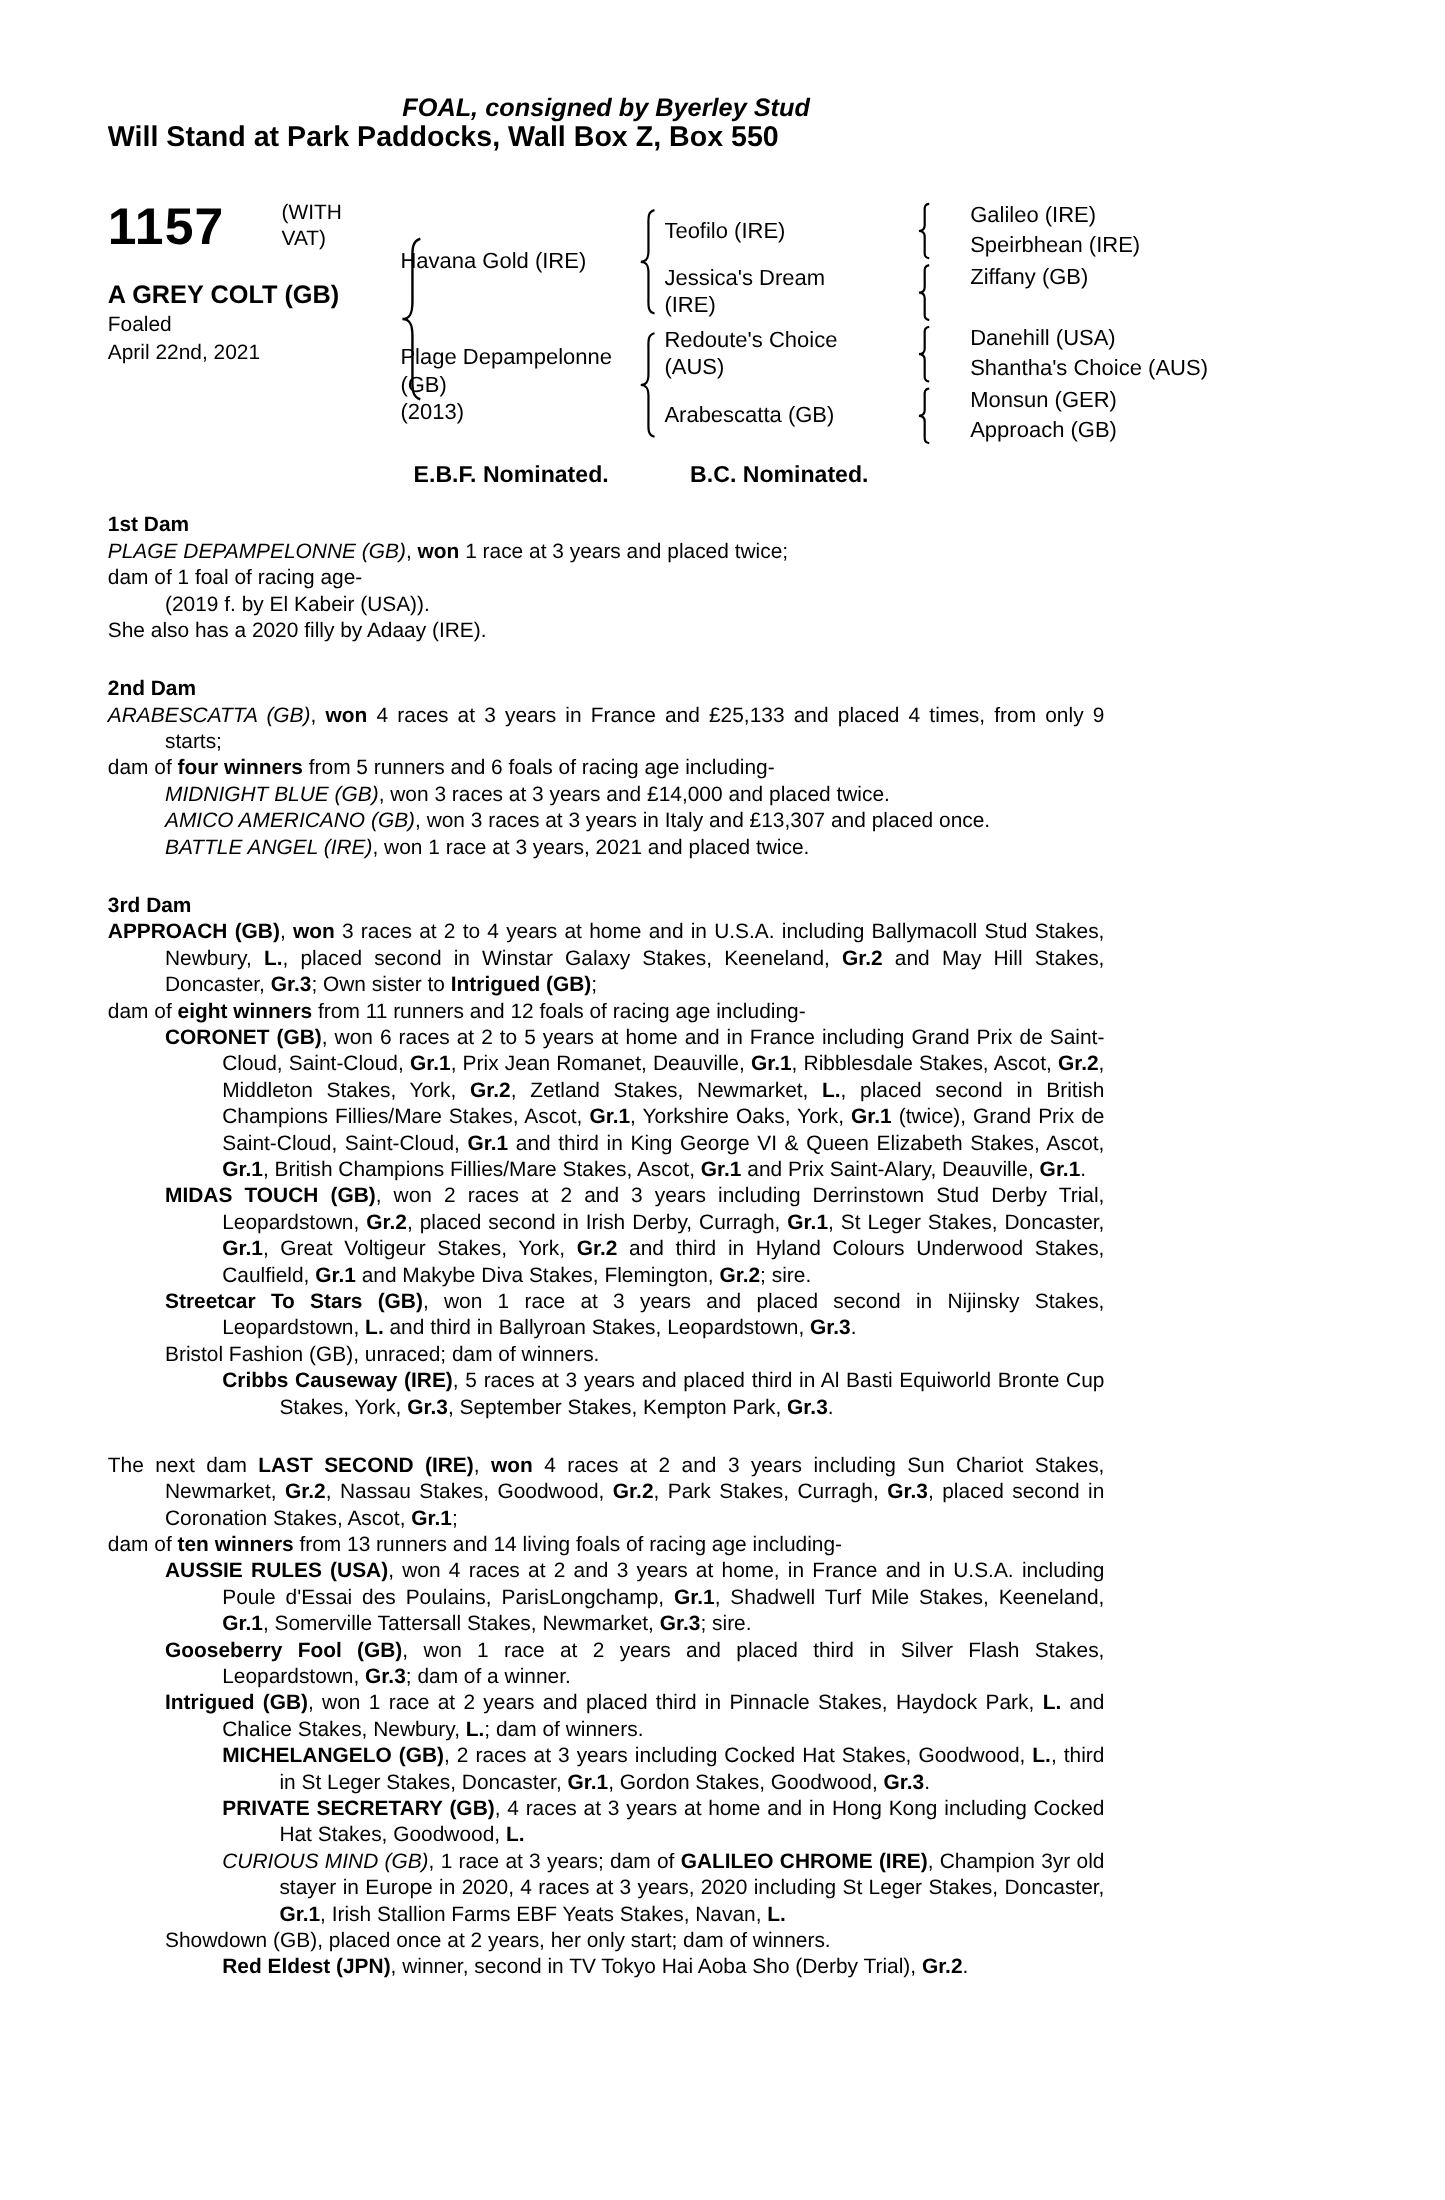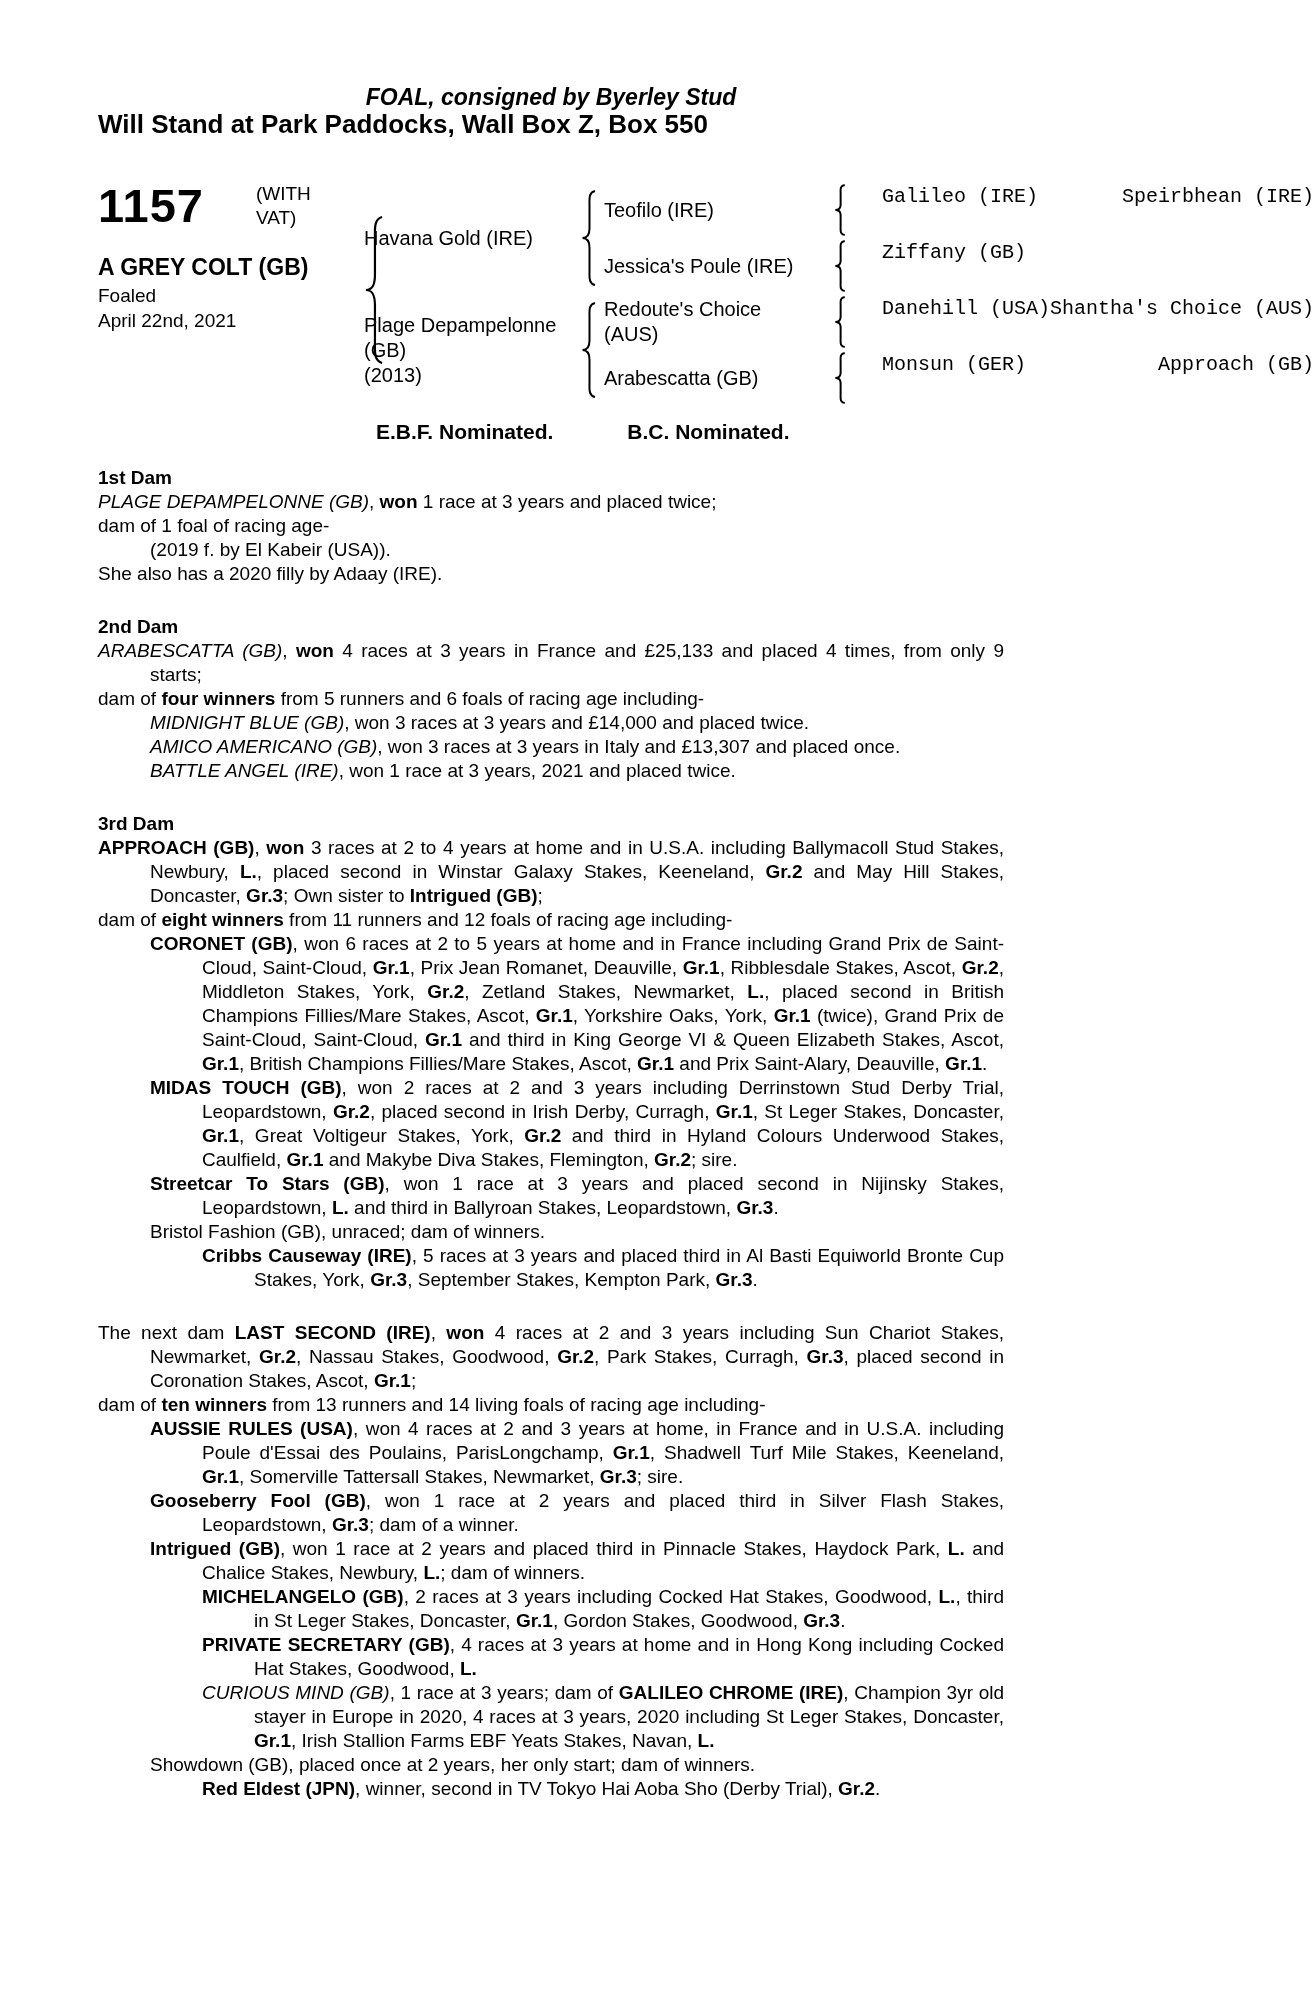--- a/index.html
+++ b/index.html
@@ -30,21 +30,21 @@
   .bsvg{display:block;width:100%;height:100%;}
   .brace-main{width:26px;height:152px;position:absolute;left:262px;top:32px;}
   .ped-halves{display:flex;flex-direction:column;margin-left:30px;flex:1;}
   .ped-half{display:flex;height:112px;align-items:center;}
   .parent-cell{width:214px;flex:none;font-size:20px;line-height:25px;}
   .brace-gp{width:20px;height:98px;margin-right:6px;}
   .gp-stack{display:flex;flex-direction:column;flex:1;}
   .gp-block{height:56px;display:flex;align-items:center;gap:30px;}
   .gp-name{width:198px;flex:none;font-size:20px;line-height:25px;}
   .brace-ggp{width:15px;height:52px;margin-right:5px;}
-  .ggp-stack{display:flex;flex-direction:row;justify-content:space-between;height:54px;flex:1;font-family:Liberation Mono, monospace;}
+  .ggp-stack{display:flex;flex-direction:column;justify-content:space-between;height:54px;flex:1;}
   .ggp{font-size:20px;line-height:27px;white-space:nowrap;}
 
   
   .nom-row{display:flex;font-weight:bold;font-size:21px;margin-top:14px;}
   .nom-ebf{margin-left:278px;}
   .nom-bc{margin-left:74px;}
 
   
   .sections{margin-top:20px;}
   .section{margin-top:29px;}
@@ -100,21 +100,21 @@
               <svg class="bsvg" viewBox="0 0 20 100" preserveAspectRatio="none" aria-hidden="true">
                   <path d="M17 2 C10.5 3.5 11.5 10 11.5 17 L11.5 40 C11.5 47 9.5 50 4.5 50 C9.5 50 11.5 53 11.5 60 L11.5 83 C11.5 90 10.5 96.5 17 98" fill="none" stroke="#000" stroke-width="2" vector-effect="non-scaling-stroke"></path>
                 </svg>
             </div>
             <div class="ggp-stack">
               <div class="ggp">Galileo (IRE)</div>
               <div class="ggp">Speirbhean (IRE)</div>
             </div>
           </div>
           <div class="gp-block">
-            <div class="gp-name">Jessica's Poule (IRE)</div>
+            <div class="gp-name">Jessica's Dream (IRE)</div>
             <div class="brace brace-ggp">
               <svg class="bsvg" viewBox="0 0 20 100" preserveAspectRatio="none" aria-hidden="true">
                   <path d="M17 2 C10.5 3.5 11.5 10 11.5 17 L11.5 40 C11.5 47 9.5 50 4.5 50 C9.5 50 11.5 53 11.5 60 L11.5 83 C11.5 90 10.5 96.5 17 98" fill="none" stroke="#000" stroke-width="2" vector-effect="non-scaling-stroke"></path>
                 </svg>
             </div>
             <div class="ggp-stack">
               <div class="ggp">Ziffany (GB)</div>
             </div>
           </div>
         </div>

